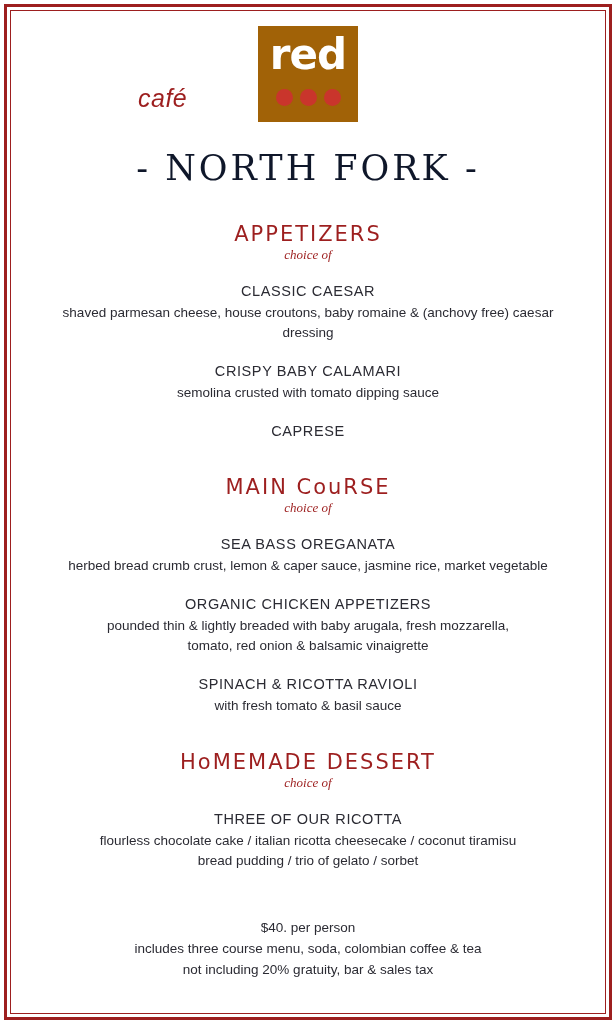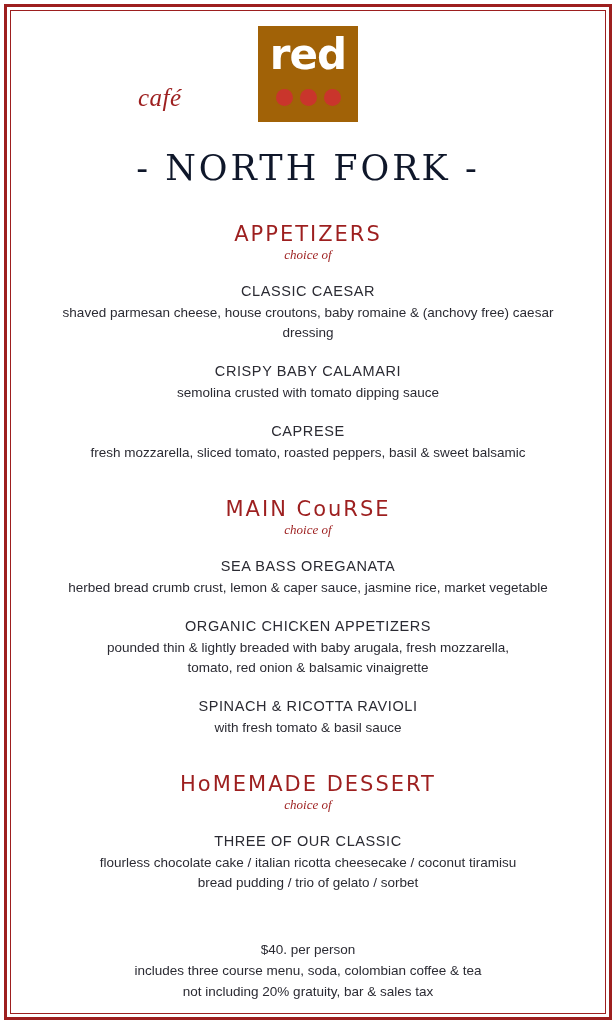--- a/index.html
+++ b/index.html
@@ -58,21 +58,21 @@
   .logo-row {
     position: relative;
     height: 100px;
     margin-top: 6px;
   }
   .logo-cafe {
     position: absolute;
     left: 50%;
     transform: translateX(-170px);
     top: 58px;
-    font-family: Liberation Serif, serif;
+    font-family: Liberation Sans, sans-serif;
     font-style: italic;
     font-size: 25px;
     color: #9d1f1f;
     letter-spacing: 0.5px;
   }
   .logo-box {
     position: absolute;
     left: 50%;
     transform: translateX(-50px);
     top: 0;
@@ -193,21 +193,20 @@
       <div class="item">
         <div class="item-name">CLASSIC CAESAR</div>
         <div class="item-desc">shaved parmesan cheese, house croutons, baby romaine &amp; (anchovy free) caesar dressing</div>
       </div>
       <div class="item">
         <div class="item-name">CRISPY BABY CALAMARI</div>
         <div class="item-desc">semolina crusted with tomato dipping sauce</div>
       </div>
       <div class="item">
         <div class="item-name">CAPRESE</div>
-        <div class="item-desc">fresh mozzarella, sliced tomato, roasted peppers, basil &amp; sweet balsamic</div>
       </div>
     </div>
 
     <div class="section">
       <div class="section-title">MAIN CouRSE</div>
       <div class="section-sub">choice of</div>
 
       <div class="item">
         <div class="item-name">SEA BASS OREGANATA</div>
         <div class="item-desc">herbed bread crumb crust, lemon &amp; caper sauce, jasmine rice, market vegetable</div>
@@ -220,21 +219,21 @@
         <div class="item-name">SPINACH &amp; RICOTTA RAVIOLI</div>
         <div class="item-desc">with fresh tomato &amp; basil sauce</div>
       </div>
     </div>
 
     <div class="section">
       <div class="section-title">HoMEMADE DESSERT</div>
       <div class="section-sub">choice of</div>
 
       <div class="item">
-        <div class="item-name">THREE OF OUR CLASSIC</div>
+        <div class="item-name">THREE OF OUR RICOTTA</div>
         <div class="item-desc">flourless chocolate cake / italian ricotta cheesecake / coconut tiramisu<br>bread pudding / trio of gelato / sorbet</div>
       </div>
     </div>
 
     <div class="footer">
       <div>$40. per person</div>
       <div>includes three course menu, soda, colombian coffee &amp; tea</div>
       <div>not including 20% gratuity, bar &amp; sales tax</div>
     </div>
 

